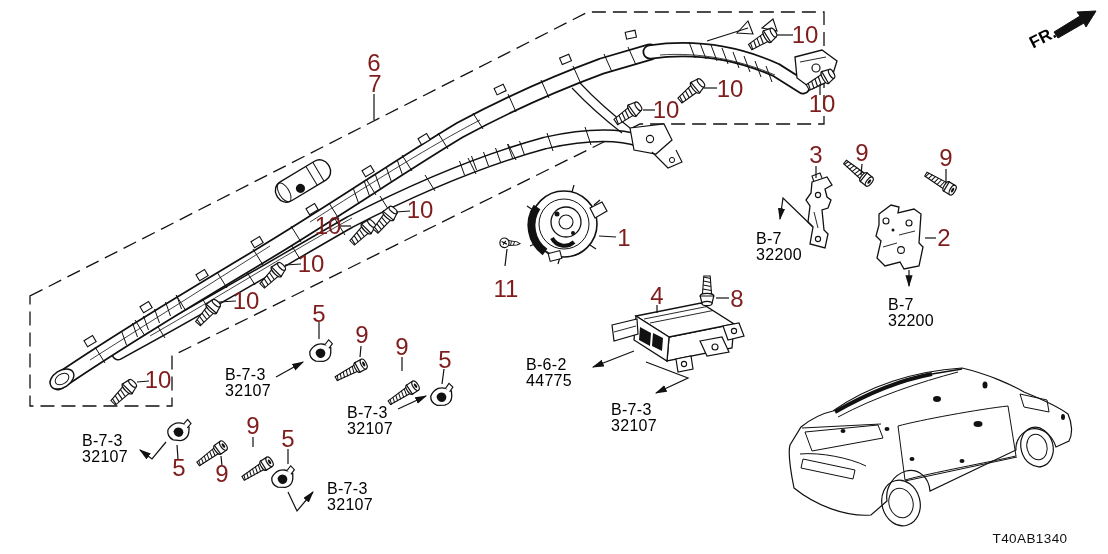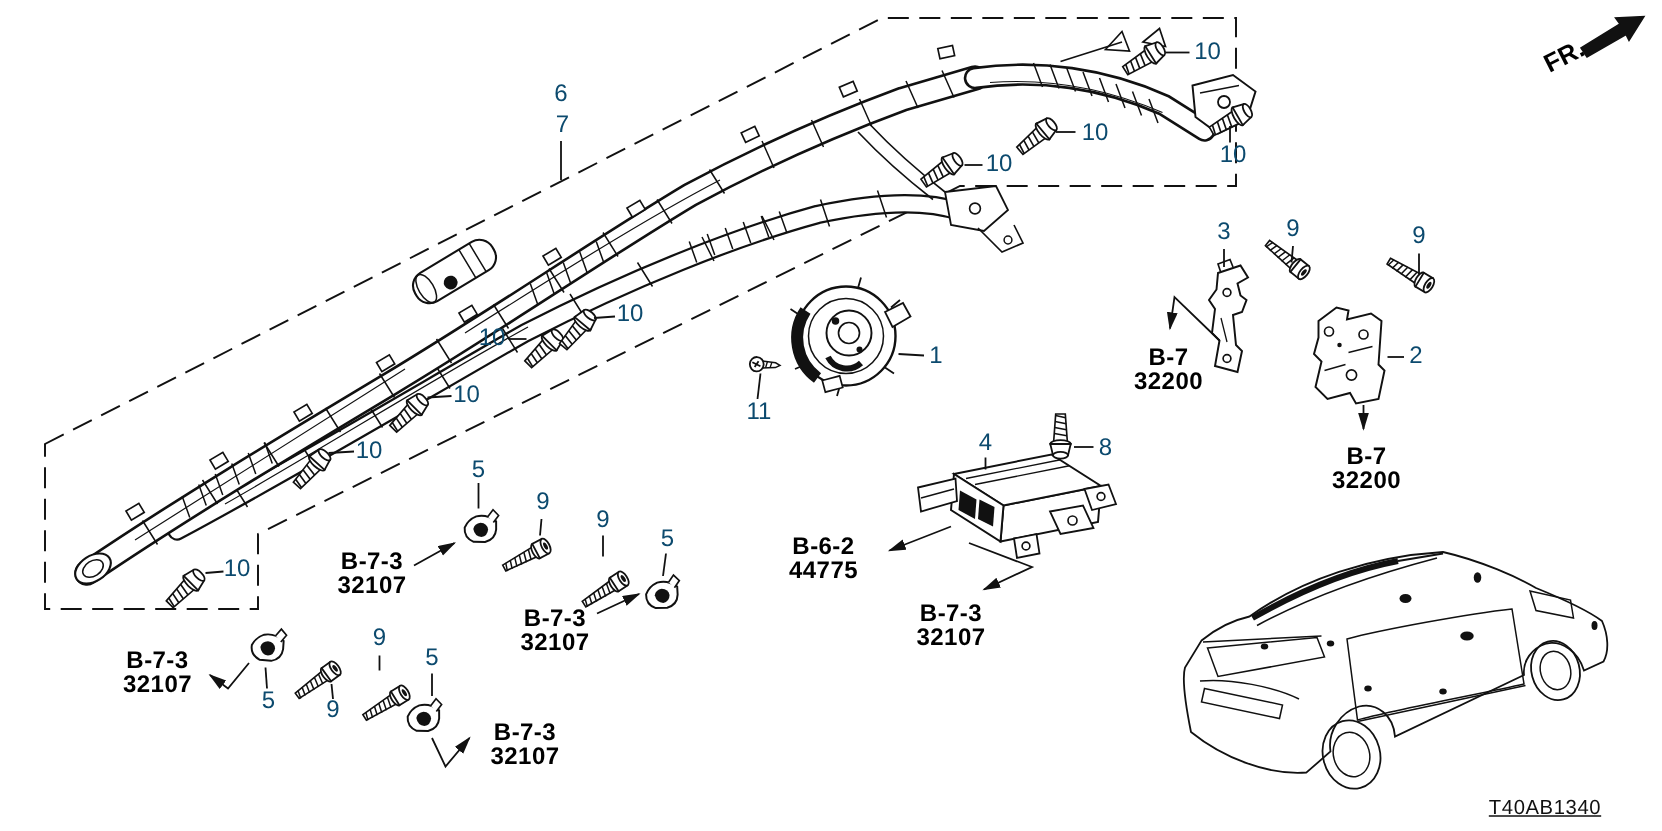--- a/index.html
+++ b/index.html
@@ -1,24 +1,24 @@
 <!DOCTYPE html>
 <html><head>
 <meta charset="utf-8">
 <style>
   html,body{margin:0;padding:0;background:#fff;}
   #stage{position:relative;width:1108px;height:554px;background:#fff;overflow:hidden;
          font-family:"Liberation Sans", sans-serif;color:#111;}
   #art{position:absolute;left:0;top:0;}
-  .num{position:absolute;transform:translate(-50%,-50%);font-size:16px;line-height:1;
-       white-space:nowrap;color:#0c4a6e;}
-  .ref{position:absolute;transform:translate(-50%,-50%);font-size:16px;font-weight:bold;
-       line-height:16px;text-align:center;white-space:nowrap;color:#000;letter-spacing:.3px;}
+  .num{position:absolute;transform:translate(-50%,-50%);font-size:24px;line-height:1;
+       white-space:nowrap;color:#7f1d1d;}
+  .ref{position:absolute;transform:translate(-50%,-50%);font-size:16px;font-weight:normal;
+       line-height:16px;text-align:left;white-space:nowrap;color:#000;letter-spacing:.3px;}
   .code{position:absolute;transform:translate(-50%,-50%);font-size:13.5px;letter-spacing:.4px;
-        white-space:nowrap;color:#111;text-decoration:underline;}
+        white-space:nowrap;color:#111;}
   .fr{position:absolute;transform:translate(-50%,-50%) rotate(-27deg);font-size:17px;
       font-weight:bold;white-space:nowrap;color:#000;}
 </style>
 </head>
 <body>
 
 <div id="stage">
 
 <svg id="art" width="1108" height="554" viewBox="0 0 1108 554">
   <defs>
@@ -300,21 +300,21 @@
 <div class="num" style="left:253px;top:426px">9</div>
 <div class="num" style="left:311px;top:264px">10</div>
 <div class="num" style="left:246px;top:301px">10</div>
 <div class="num" style="left:158px;top:380px">10</div>
 <div class="num" style="left:328px;top:226px">10</div>
 <div class="num" style="left:420px;top:210px">10</div>
 <div class="num" style="left:666px;top:110px">10</div>
 <div class="num" style="left:730px;top:89px">10</div>
 <div class="num" style="left:805px;top:35px">10</div>
 <div class="num" style="left:822px;top:104px">10</div>
-<div class="num" style="left:506px;top:275px">11</div>
+<div class="num" style="left:506px;top:289px">11</div>
 
 <div class="ref" style="left:779px;top:247px">
   <div>B-7</div>
   <div>32200</div>
 </div>
 <div class="ref" style="left:911px;top:313px">
   <div>B-7</div>
   <div>32200</div>
 </div>
 <div class="ref" style="left:549px;top:373px">

